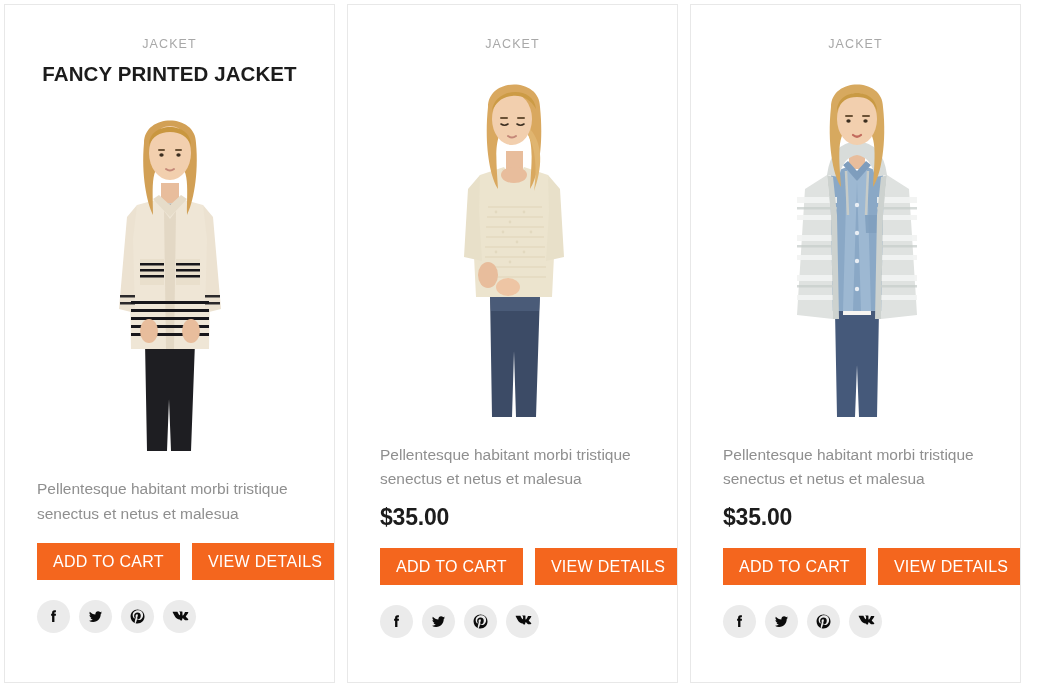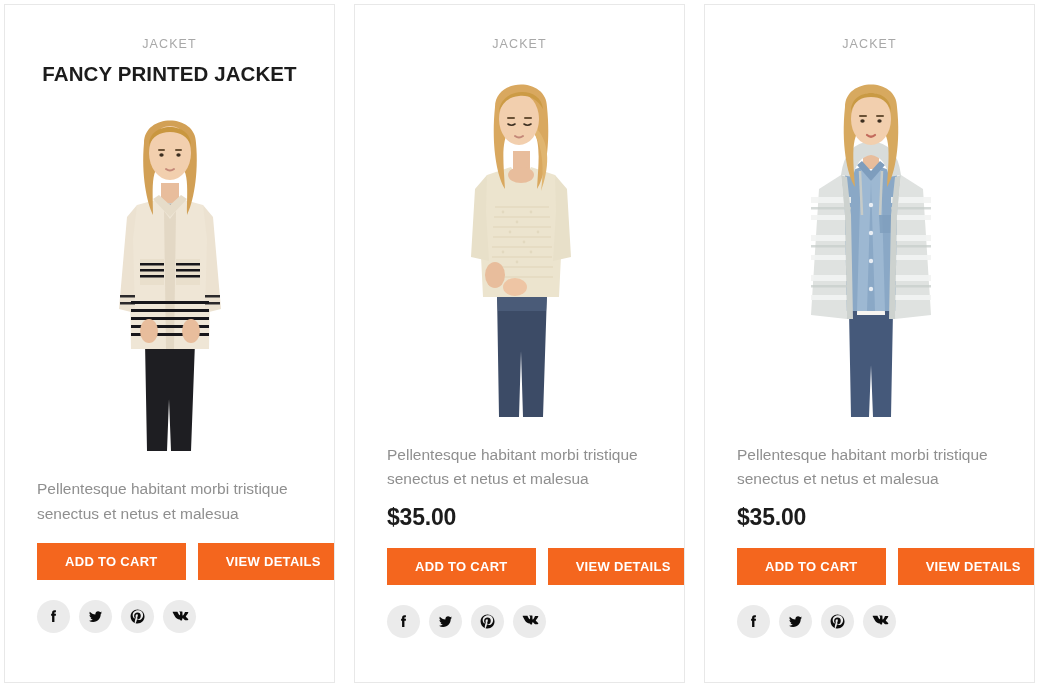--- a/index.html
+++ b/index.html
@@ -12,21 +12,21 @@
     height: 690px;
     font-family: "Liberation Sans", sans-serif;
     -webkit-font-smoothing: antialiased;
     overflow: hidden;
   }
 
   .product-grid {
     display: flex;
     flex-direction: row;
     align-items: flex-start;
-    gap: 19px;
+    gap: 12px;
     padding: 4px 4px 0 4px;
     box-sizing: border-box;
     width: 1055px;
   }
 
   .product-card {
     width: 331px;
     box-sizing: border-box;
     border: 1px solid #e8e8e8;
     background: #ffffff;
@@ -100,25 +100,25 @@
     flex-direction: row;
     gap: 12px;
     margin-top: 17px;
   }
 
   .btn {
     background: #f4661e;
     color: #ffffff;
     border: none;
     font-family: "Liberation Sans", sans-serif;
-    font-size: 13px;
-    font-weight: 700;
+    font-size: 16px;
+    font-weight: 400;
     letter-spacing: 0.3px;
     text-transform: uppercase;
-    padding: 0 28px;
+    padding: 0 16px;
     height: 37px;
     line-height: 37px;
     cursor: pointer;
     white-space: nowrap;
     border-radius: 0;
     text-align: center;
   }
 
   .card-social {
     display: flex;

